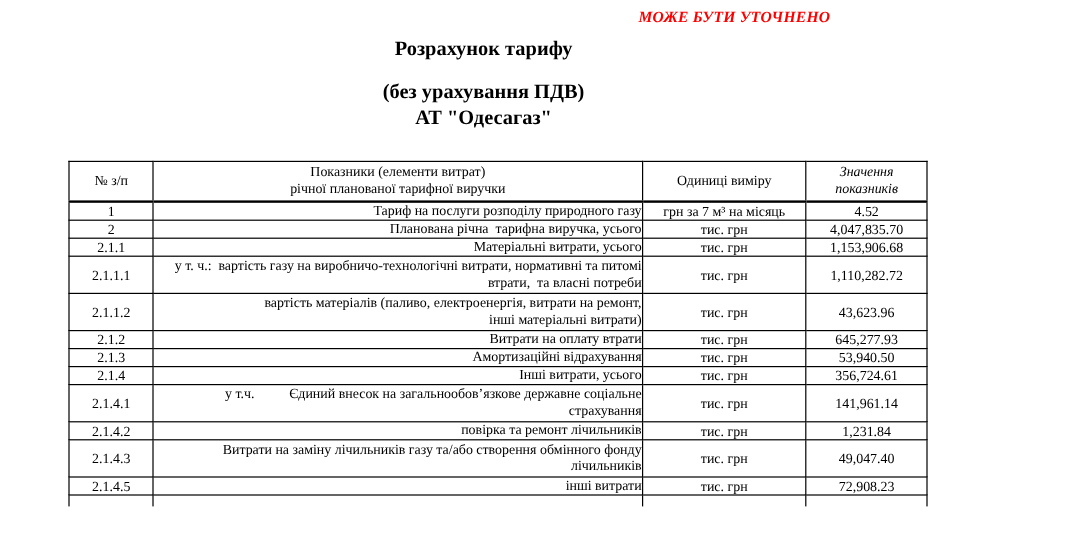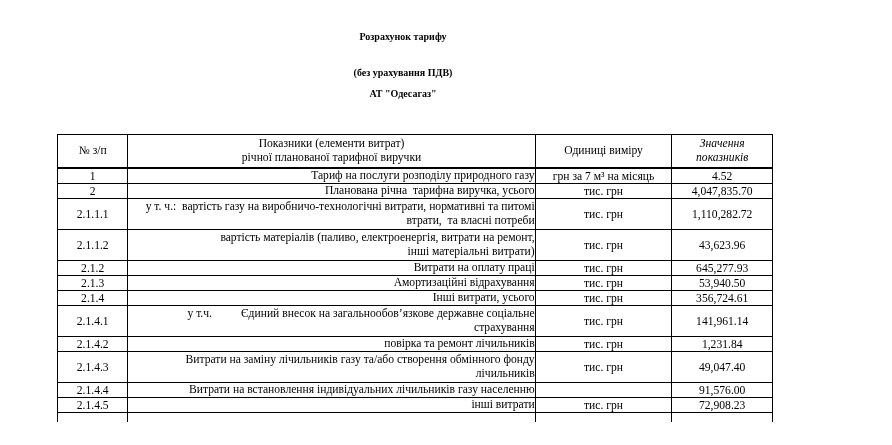--- a/index.html
+++ b/index.html
@@ -14,21 +14,21 @@
 
   .note {
     position: absolute; top: 6px; left: 482px; width: 260px;
     text-align: center;
     font-weight: bold; font-style: italic;
     font-size: 13px; letter-spacing: 0.2px;
   }
 
   .h {
     position: absolute; left: 0; width: 806px;
-    text-align: center; font-weight: bold; font-size: 10px;
+    text-align: center; font-weight: bold; font-size: 17px;
   }
   .h1 { top: 31px; }
   .h2 { top: 47px; }
   .h3 { top: 67px; }
   .h4 { top: 88px; }
   .h5 { top: 105px; }
 
   table.tariff {
     position: absolute; left: 57px; top: 134px;
     width: 716px; table-layout: fixed;
@@ -63,20 +63,21 @@
     line-height: 14px;
     padding-left: 3px;
     text-align: right;
   }
 </style>
 </head>
 <body>
 
 <div class="page">
 
+  <div class="note" style="color:#ff0000;">МОЖЕ БУТИ УТОЧНЕНО</div>
 
   <div class="h h1">Розрахунок тарифу</div>
   <div class="h h3">(без урахування ПДВ)</div>
   <div class="h h4">АТ "Одесагаз"</div>
 
   <table class="tariff">
     <colgroup>
       <col class="col-num">
         <col class="col-ind">
         <col class="col-unit">
@@ -106,20 +107,28 @@
           <td class="cell-val">4.52</td>
         </tr>
         <tr class="single">
           <td class="cell-num">2</td>
           <td class="cell-ind">
             <div class="line">Планована річна  тарифна виручка, усього</div>
           </td>
           <td class="cell-unit">тис. грн</td>
           <td class="cell-val">4,047,835.70</td>
         </tr>
+        <tr class="single">
+          <td class="cell-num">2.1.1</td>
+          <td class="cell-ind">
+            <div class="line">Матеріальні витрати, усього</div>
+          </td>
+          <td class="cell-unit">тис. грн</td>
+          <td class="cell-val">1,153,906.68</td>
+        </tr>
         <tr class="tall">
           <td class="cell-num">2.1.1.1</td>
           <td class="cell-ind">
             <div class="line">у т. ч.:  вартість газу на виробничо-технологічні витрати, нормативні та питомі</div>
             <div class="line">втрати,  та власні потреби</div>
           </td>
           <td class="cell-unit">тис. грн</td>
           <td class="cell-val">1,110,282.72</td>
         </tr>
         <tr class="tall">
@@ -127,21 +136,21 @@
           <td class="cell-ind">
             <div class="line">          вартість матеріалів (паливо, електроенергія, витрати на ремонт,</div>
             <div class="line">        інші матеріальні витрати)</div>
           </td>
           <td class="cell-unit">тис. грн</td>
           <td class="cell-val">43,623.96</td>
         </tr>
         <tr class="single">
           <td class="cell-num">2.1.2</td>
           <td class="cell-ind">
-            <div class="line">Витрати на оплату праці</div>
+            <div class="line">Витрати на оплату втрати</div>
           </td>
           <td class="cell-unit">тис. грн</td>
           <td class="cell-val">645,277.93</td>
         </tr>
         <tr class="single">
           <td class="cell-num">2.1.3</td>
           <td class="cell-ind">
             <div class="line">Амортизаційні відрахування</div>
           </td>
           <td class="cell-unit">тис. грн</td>
@@ -175,28 +184,20 @@
         <tr class="tall">
           <td class="cell-num">2.1.4.3</td>
           <td class="cell-ind">
             <div class="line">Витрати на заміну лічильників газу та/або створення обмінного фонду</div>
             <div class="line">лічильників</div>
           </td>
           <td class="cell-unit">тис. грн</td>
           <td class="cell-val">49,047.40</td>
         </tr>
         <tr class="single">
-          <td class="cell-num">2.1.4.4</td>
-          <td class="cell-ind">
-            <div class="line">Витрати на встановлення індивідуальних лічильників газу населенню</div>
-          </td>
-          <td class="cell-unit"></td>
-          <td class="cell-val">91,576.00</td>
-        </tr>
-        <tr class="single">
           <td class="cell-num">2.1.4.5</td>
           <td class="cell-ind">
             <div class="line">інші витрати</div>
           </td>
           <td class="cell-unit">тис. грн</td>
           <td class="cell-val">72,908.23</td>
         </tr>
         <tr class="partial">
           <td></td>
           <td></td>

